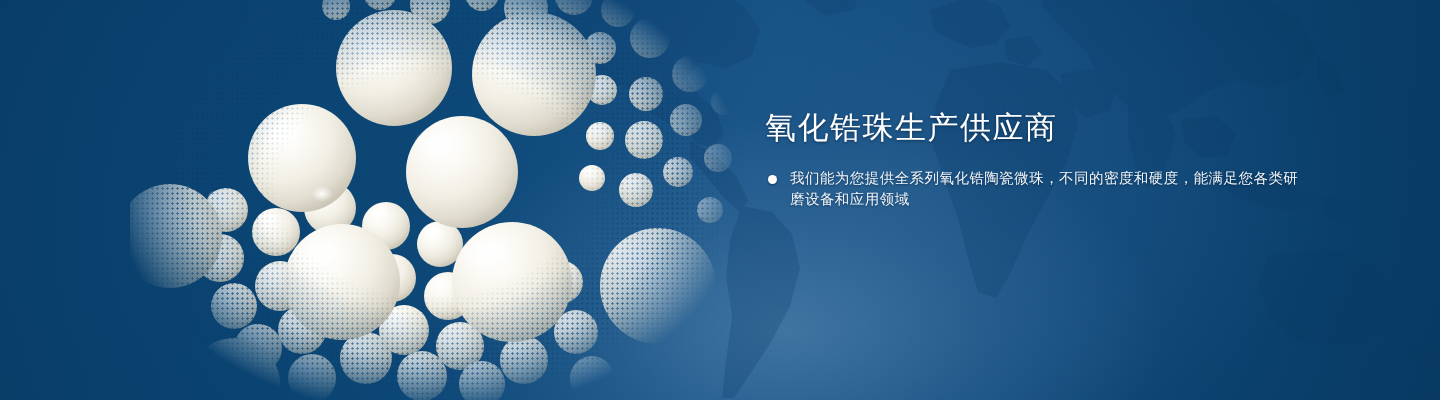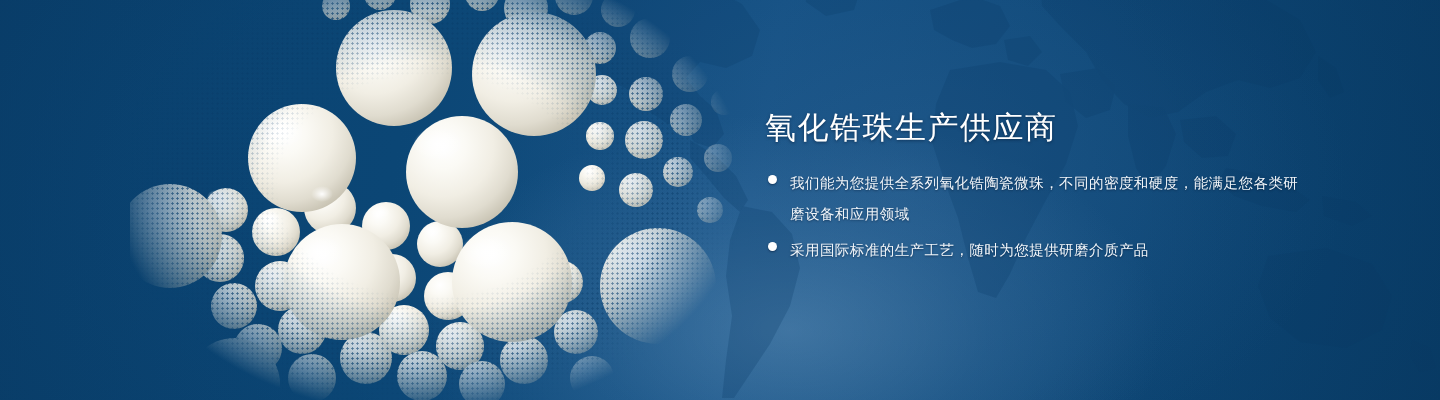--- a/index.html
+++ b/index.html
@@ -85,21 +85,21 @@
     position:absolute;
     left:3px; top:7px;
     width:9px; height:9px;
     border-radius:50%;
     background:#ffffff;
     box-shadow:0 1px 2px rgba(0,20,45,0.5);
   }
   .bullet-text {
     display:block;
     font-size:14.5px;
-    line-height:31px;
+    line-height:21px;
     color:#f2f6fa;
     letter-spacing:0.45px;
     text-shadow:0 1px 2px rgba(0,20,45,0.5);
   }
 </style>
 </head>
 <body>
 
 <div id="banner">
 
@@ -261,21 +261,17 @@
 
   <div class="copy">
 
     <h1 class="headline">氧化锆珠生产供应商</h1>
 
     <ul class="bullets">
       <li class="bullet-row">
         <span class="dot"></span>
         <span class="bullet-text">我们能为您提供全系列氧化锆陶瓷微珠，不同的密度和硬度，能满足您各类研磨设备和应用领域</span>
       </li>
-      <li class="bullet-row">
-        <span class="dot"></span>
-        <span class="bullet-text">采用国际标准的生产工艺，随时为您提供研磨介质产品</span>
-      </li>
     </ul>
 
   </div>
 
 </div>
 
 </body></html>

